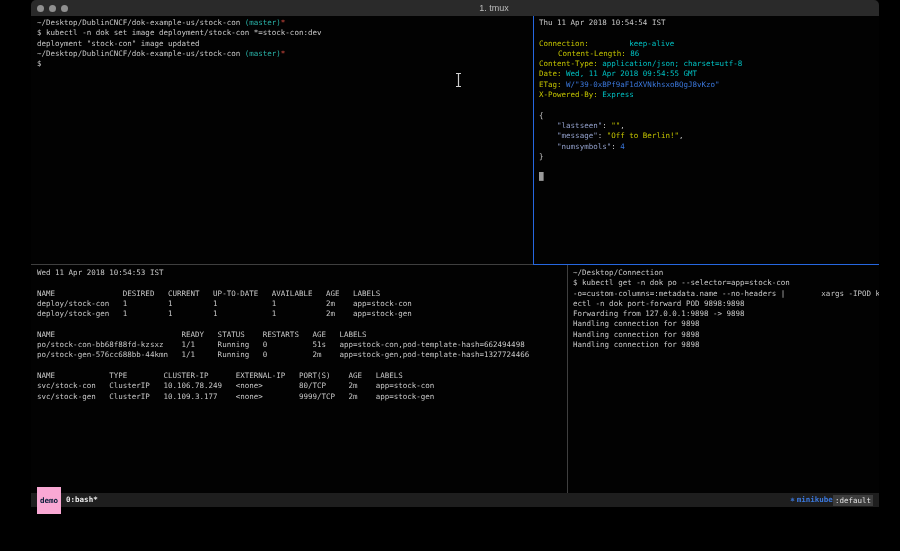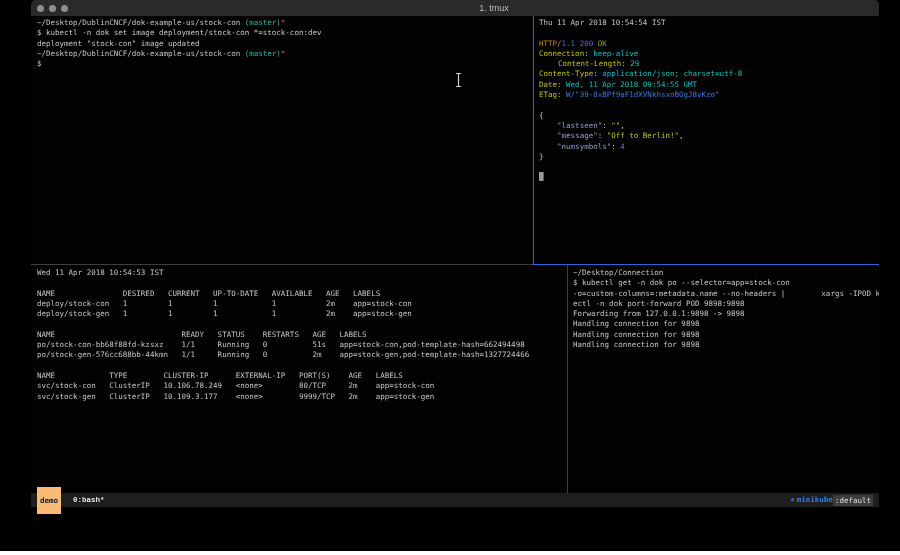--- a/index.html
+++ b/index.html
@@ -26,22 +26,22 @@
   .vborder-active { position:absolute; left:502px; top:0; width:1px; height:249px; background:#2667e0; }
   .hborder-left   { position:absolute; left:0; top:248px; width:502px; height:1px; background:#3f3f3f; }
   .hborder-right  { position:absolute; left:502px; top:248px; width:346px; height:1px; background:#2667e0; }
   .vborder-bottom { position:absolute; left:536px; top:249px; width:1px; height:228px; background:#3f3f3f; }
 
   .ibeam { position:absolute; left:423px; top:56px; }
 
   .statusbar { position:absolute; left:0; top:493px; width:100%; height:14px; background:#1e1e1e;
                font:7.5px/14px "DejaVu Sans Mono", monospace; }
   .sb-left { position:absolute; left:6px; top:0; height:14px; display:flex; align-items:center; }
-  .session-chip { background:#fdba74; color:#071c38; font-weight:bold; padding:8px 3px; line-height:11px; }
-  .win-item { color:#eaeaea; font-weight:bold; margin-left:12px;font-family:Liberation Mono, monospace; }
+  .session-chip { background:#f9a8d4; color:#071c38; font-weight:bold; padding:8px 3px; line-height:11px; }
+  .win-item { color:#eaeaea; font-weight:bold; margin-left:5px; }
   .sb-right { position:absolute; right:6px; top:0; height:14px; display:flex; align-items:center; }
   .kube-blue { color:#3b78dd; font-weight:bold; }
   .kube-icon { color:#3b78dd; margin-right:2px; }
   .kube-ns { color:#e0e0e0; background:#3c3c3c; padding:0 2px; line-height:11px; }
 
   .bottom-strip { position:absolute; left:0; top:551px; width:900px; height:4px; background:#ffffff; }
 </style>
 </head>
 <body>
 
@@ -61,26 +61,26 @@
       <div class="pane pane-top-left">
           <div class="tline"><span style="color: rgb(200, 200, 200);">~/Desktop/DublinCNCF/dok-example-us/stock-con </span><span style="color: rgb(42, 181, 170);">(master)</span><span style="color: rgb(210, 74, 63);">*</span></div>
           <div class="tline"><span style="color: rgb(200, 200, 200);">$ kubectl -n dok set image deployment/stock-con *=stock-con:dev</span></div>
           <div class="tline"><span style="color: rgb(200, 200, 200);">deployment "stock-con" image updated</span></div>
           <div class="tline"><span style="color: rgb(200, 200, 200);">~/Desktop/DublinCNCF/dok-example-us/stock-con </span><span style="color: rgb(42, 181, 170);">(master)</span><span style="color: rgb(210, 74, 63);">*</span></div>
           <div class="tline"><span style="color: rgb(200, 200, 200);">$</span></div>
         </div>
       <div class="pane pane-top-right">
           <div class="tline"><span style="color: rgb(200, 200, 200);">Thu 11 Apr 2018 10:54:54 IST</span></div>
           <div class="tline">&nbsp;</div>
-          <div class="tline"><span style="color: rgb(192, 138, 0);">HTTP/</span><span style="color: rgb(59, 120, 221);">1.1 200</span><span style="color: rgb(151, 160, 0);"> OK</span></div>
-          <div class="tline"><span style="color: rgb(196, 196, 0); margin-top: 29px;">Connection: </span><span style="color: rgb(0, 194, 196);">keep-alive</span></div>
-          <div class="tline"><span style="color: rgb(196, 196, 0); padding-left: 19px;">Content-Length: </span><span style="color: rgb(0, 194, 196);">29</span></div>
+          <div class="tline"><span style="color: rgb(196, 196, 0); margin-top: 29px;">Connection: </span><span style="color: rgb(0, 194, 196); margin-left: 36px;">keep-alive</span></div>
+          <div class="tline"><span style="color: rgb(196, 196, 0); padding-left: 19px;">Content-Length: </span><span style="color: rgb(0, 194, 196);">86</span></div>
           <div class="tline"><span style="color: rgb(196, 196, 0);">Content-Type: </span><span style="color: rgb(0, 194, 196);">application/json; charset=utf-8</span></div>
           <div class="tline"><span style="color: rgb(196, 196, 0);">Date: </span><span style="color: rgb(0, 194, 196);">Wed, 11 Apr 2018 09:54:55 GMT</span></div>
           <div class="tline"><span style="color: rgb(196, 196, 0);">ETag: </span><span style="color: rgb(59, 120, 221);">W/"39-0xBPf9aF1dXVNkhsxoBQgJ8vKzo"</span></div>
+          <div class="tline"><span style="color: rgb(196, 196, 0);">X-Powered-By: </span><span style="color: rgb(0, 194, 196);">Express</span></div>
           <div class="tline">&nbsp;</div>
           <div class="tline"><span style="color: rgb(200, 200, 200);">{</span></div>
           <div class="tline"><span style="color: rgb(147, 161, 204);">    "lastseen"</span><span style="color: rgb(200, 200, 200);">: </span><span style="color: rgb(196, 196, 0);">""</span><span style="color: rgb(200, 200, 200);">,</span></div>
           <div class="tline"><span style="color: rgb(147, 161, 204);">    "message"</span><span style="color: rgb(200, 200, 200);">: </span><span style="color: rgb(196, 196, 0);">"Off to Berlin!"</span><span style="color: rgb(200, 200, 200);">,</span></div>
           <div class="tline"><span style="color: rgb(147, 161, 204);">    "numsymbols"</span><span style="color: rgb(200, 200, 200);">: </span><span style="color: rgb(59, 120, 221);">4</span></div>
           <div class="tline"><span style="color: rgb(200, 200, 200);">}</span></div>
           <div class="tline">&nbsp;</div>
           <div class="tline"><span style="color: rgb(154, 154, 154);">█</span></div>
         </div>
       <div class="pane pane-bottom-left">

